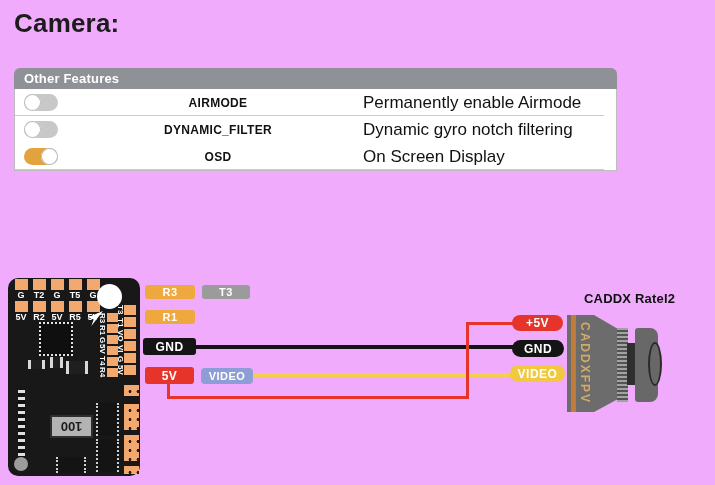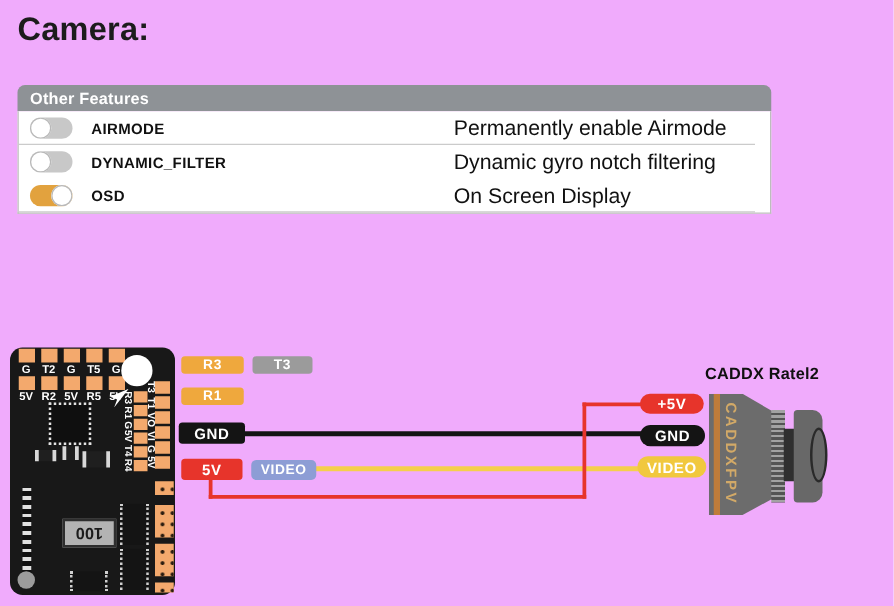--- a/index.html
+++ b/index.html
@@ -9,21 +9,21 @@
 
   
   .page-title { position:absolute; left:14px; top:8px; font-size:26px; font-weight:bold;
                 color:#1c1c1c; letter-spacing:0.2px; }
 
   
   .features { position:absolute; left:14px; top:68px; width:603px; }
   .thead { height:21px; background:#8e9296; border-radius:6px 6px 0 0; color:#fff;
            font-size:13px; font-weight:bold; line-height:21px; padding-left:10px; letter-spacing:0.2px; }
   .tbody { background:#fff; border:1px solid #bdbdbd; border-top:none; }
-  .feature-row { display:flex; align-items:center; height:27px; padding-left:9px; }
+  .feature-row { display:flex; align-items:center; height:27px; padding-left:9px;text-align:center; }
   .feature-row.divided { background:linear-gradient(#cbcbcb,#cbcbcb) bottom left / calc(100% - 12px) 1px no-repeat; }
   .feature-name { width:290px; margin-left:15px; font-size:12px; font-weight:bold; color:#111; letter-spacing:0.3px; }
   .feature-desc { font-size:17px; font-weight:normal; color:#111; }
 
   .toggle { position:relative; width:34px; height:17px; border-radius:9px; background:#c8c8c8;
             display:inline-block; flex:0 0 auto; cursor:pointer; }
   .toggle .knob { position:absolute; top:0; left:0; width:17px; height:17px; border-radius:50%;
                   background:#fff; box-shadow:inset 0 0 0 1px #b9b9b9; }
   .toggle.on { background:#e2a23e; }
   .toggle.on .knob { left:auto; right:0; }
@@ -59,21 +59,21 @@
                 background:repeating-linear-gradient(to bottom, #e0e0e0 0 3px, #101010 3px 7px); }
   .chip100 { position:absolute; left:42px; top:137px; width:43px; height:23px; background:#b3b3b3;
              border:2px solid #2e2e2e; color:#1c1c1c; font-size:13px; font-weight:bold;
              display:flex; align-items:center; justify-content:center; transform:rotate(180deg); }
   .module { position:absolute; background:#141414; border-left:2px dotted #cfcfcf; border-right:2px dotted #cfcfcf; }
   .padgroup { position:absolute; left:116px; width:15px;
               background:radial-gradient(#2a1c10 1.2px, transparent 1.7px) 2px 2px/8px 9px, #f3a96d; }
   .corner-hole { position:absolute; left:6px; top:179px; width:14px; height:14px; border-radius:50%; background:#9c9c9c; }
 
   
-  .cam-title { position:absolute; left:564px; top:291px; font-size:13px; font-weight:bold;
+  .cam-title { position:absolute; left:584px; top:291px; font-size:13px; font-weight:bold;
                color:#101010; letter-spacing:0.2px; white-space:nowrap; }
   .cam-body { position:absolute; left:567px; top:315px; width:51px; height:97px; background:#6c6c6c;
               clip-path:polygon(0 0, 27px 0, 51px 14px, 51px 84px, 27px 97px, 0 97px); }
   .cam-stripe { position:absolute; left:4px; top:0; width:5px; height:100%; background:#bf7c3a; }
   .cam-sidetext { position:absolute; left:11px; top:0; height:100%; writing-mode:vertical-rl;
                   display:flex; align-items:center; justify-content:center; color:#d2a967;
                   font-size:12px; font-weight:bold; letter-spacing:2px; }
   .cam-threads { position:absolute; left:617px; top:328px; width:11px; height:74px;
                  background:repeating-linear-gradient(to bottom, #a2a2a2 0 2px, #545454 2px 4px); }
   .cam-ring { position:absolute; left:627px; top:343px; width:10px; height:42px; background:#2f2f2f; }

